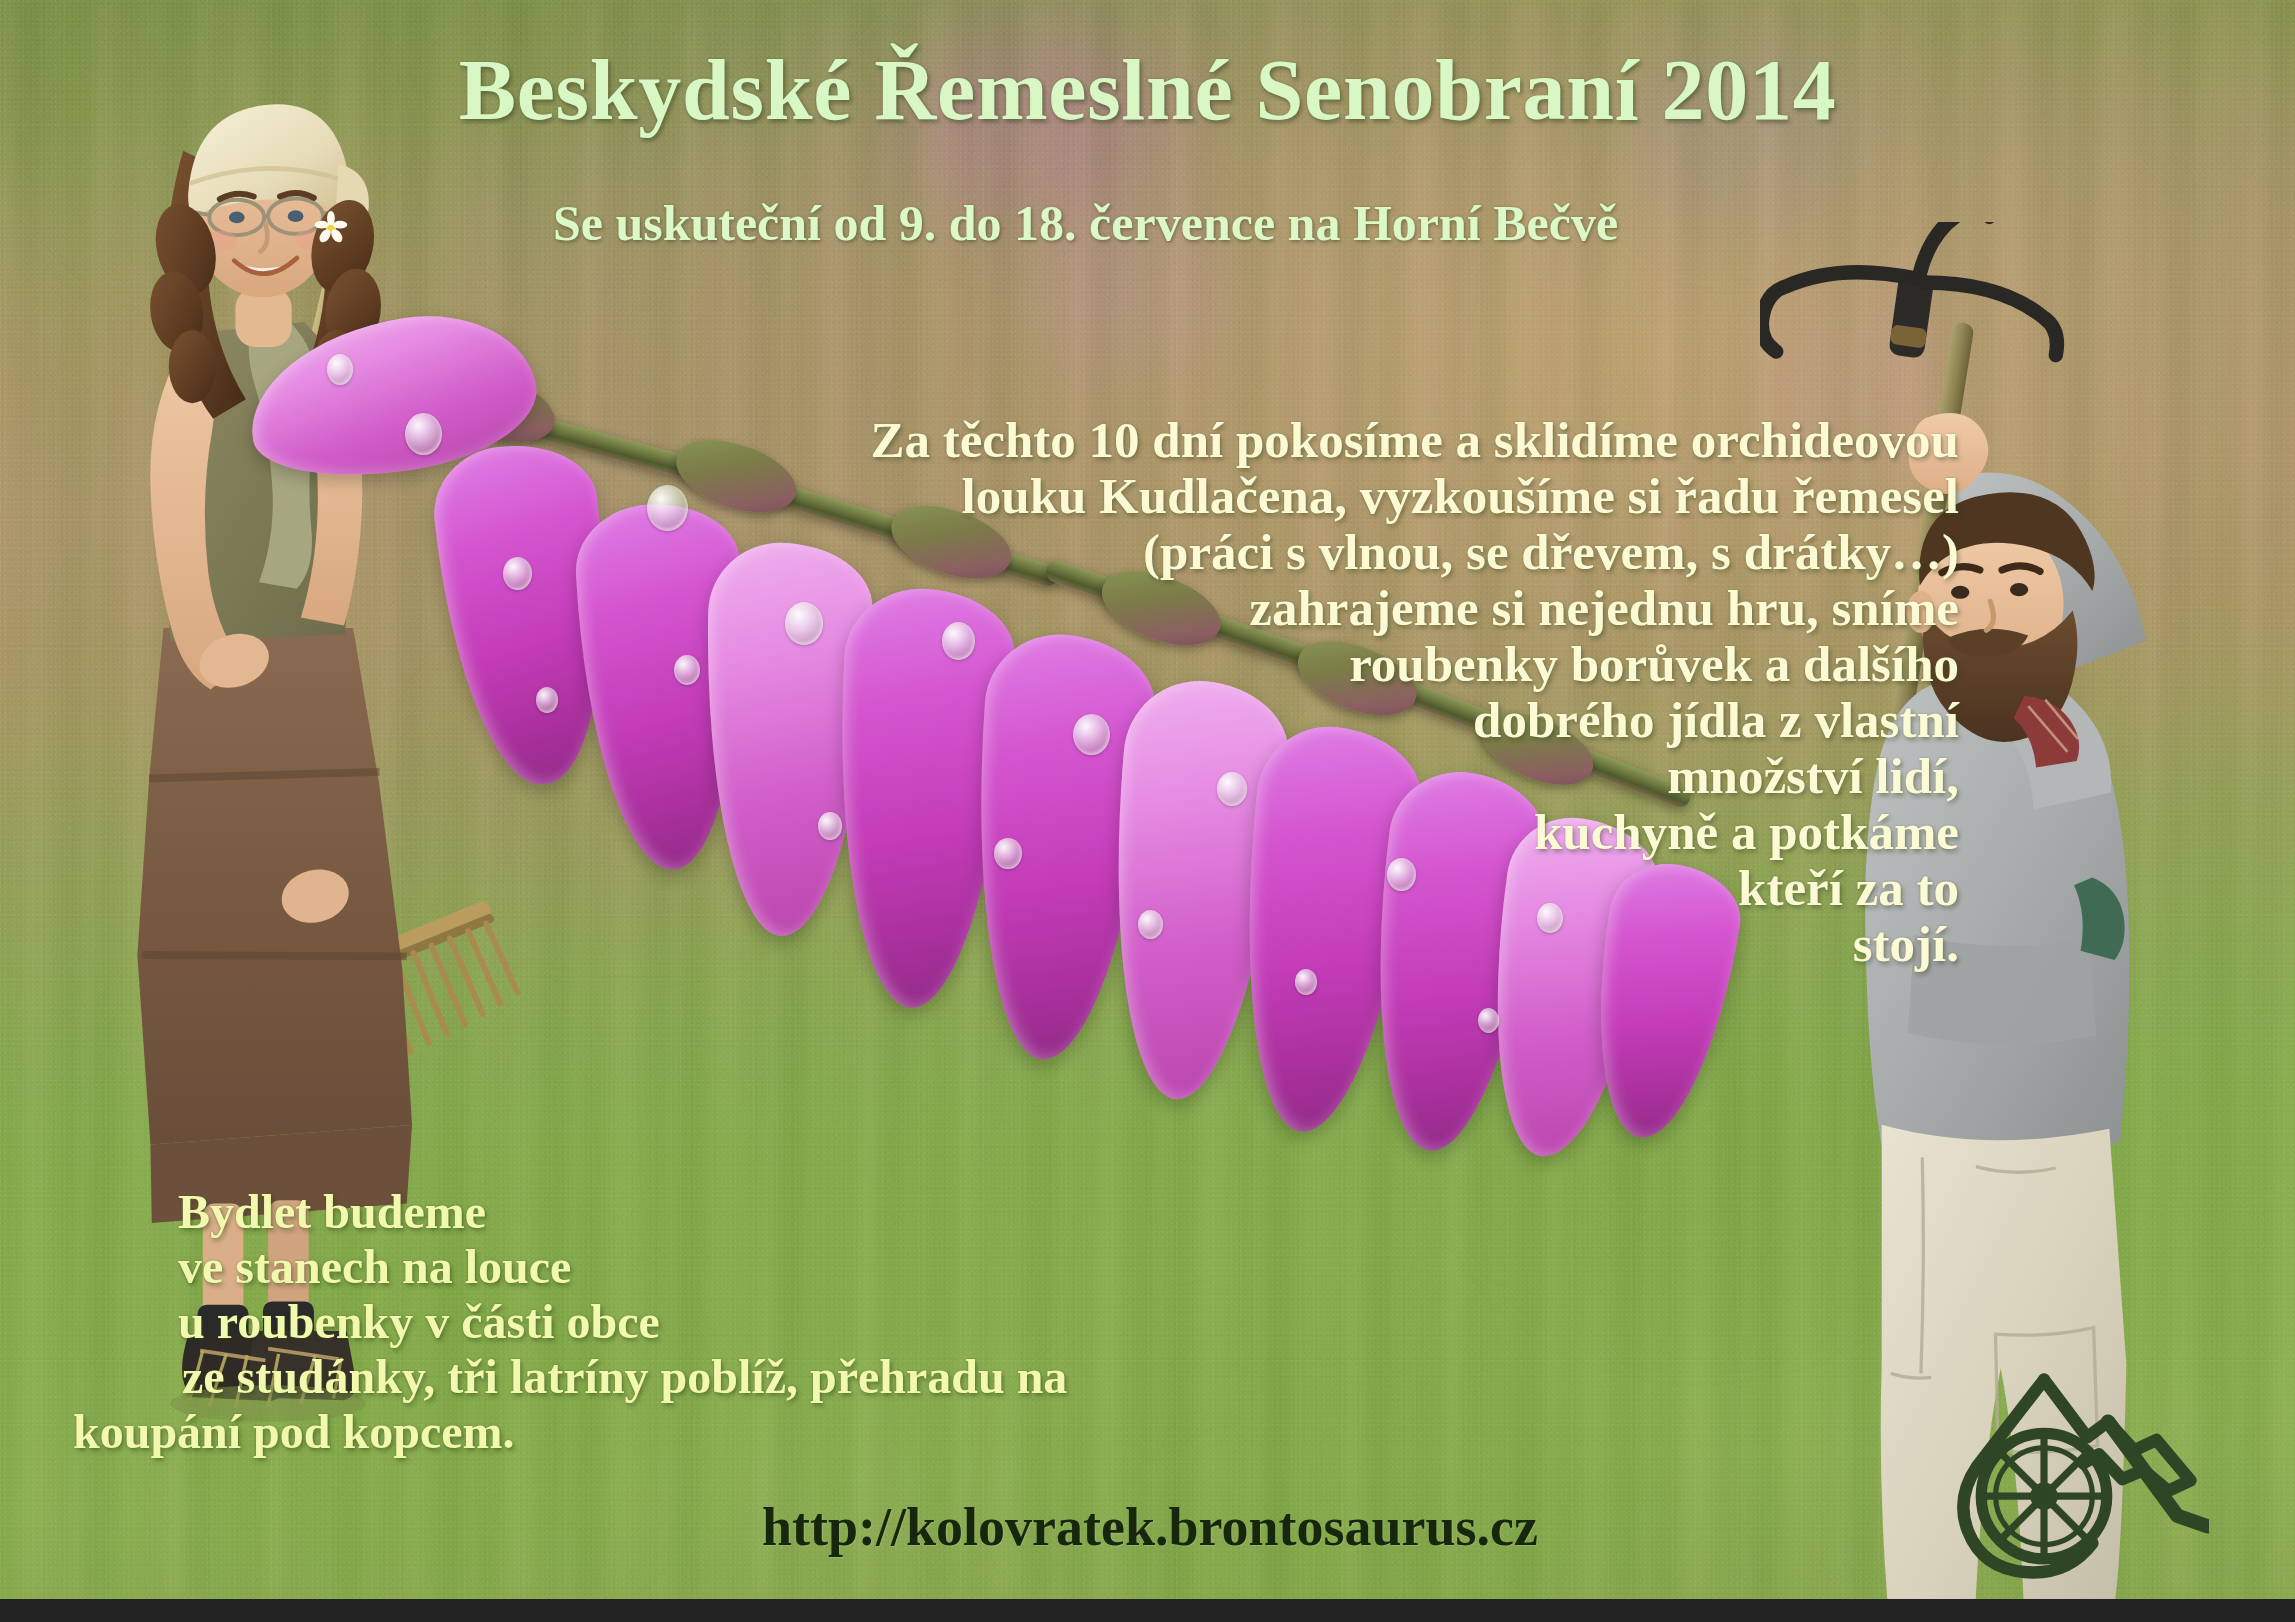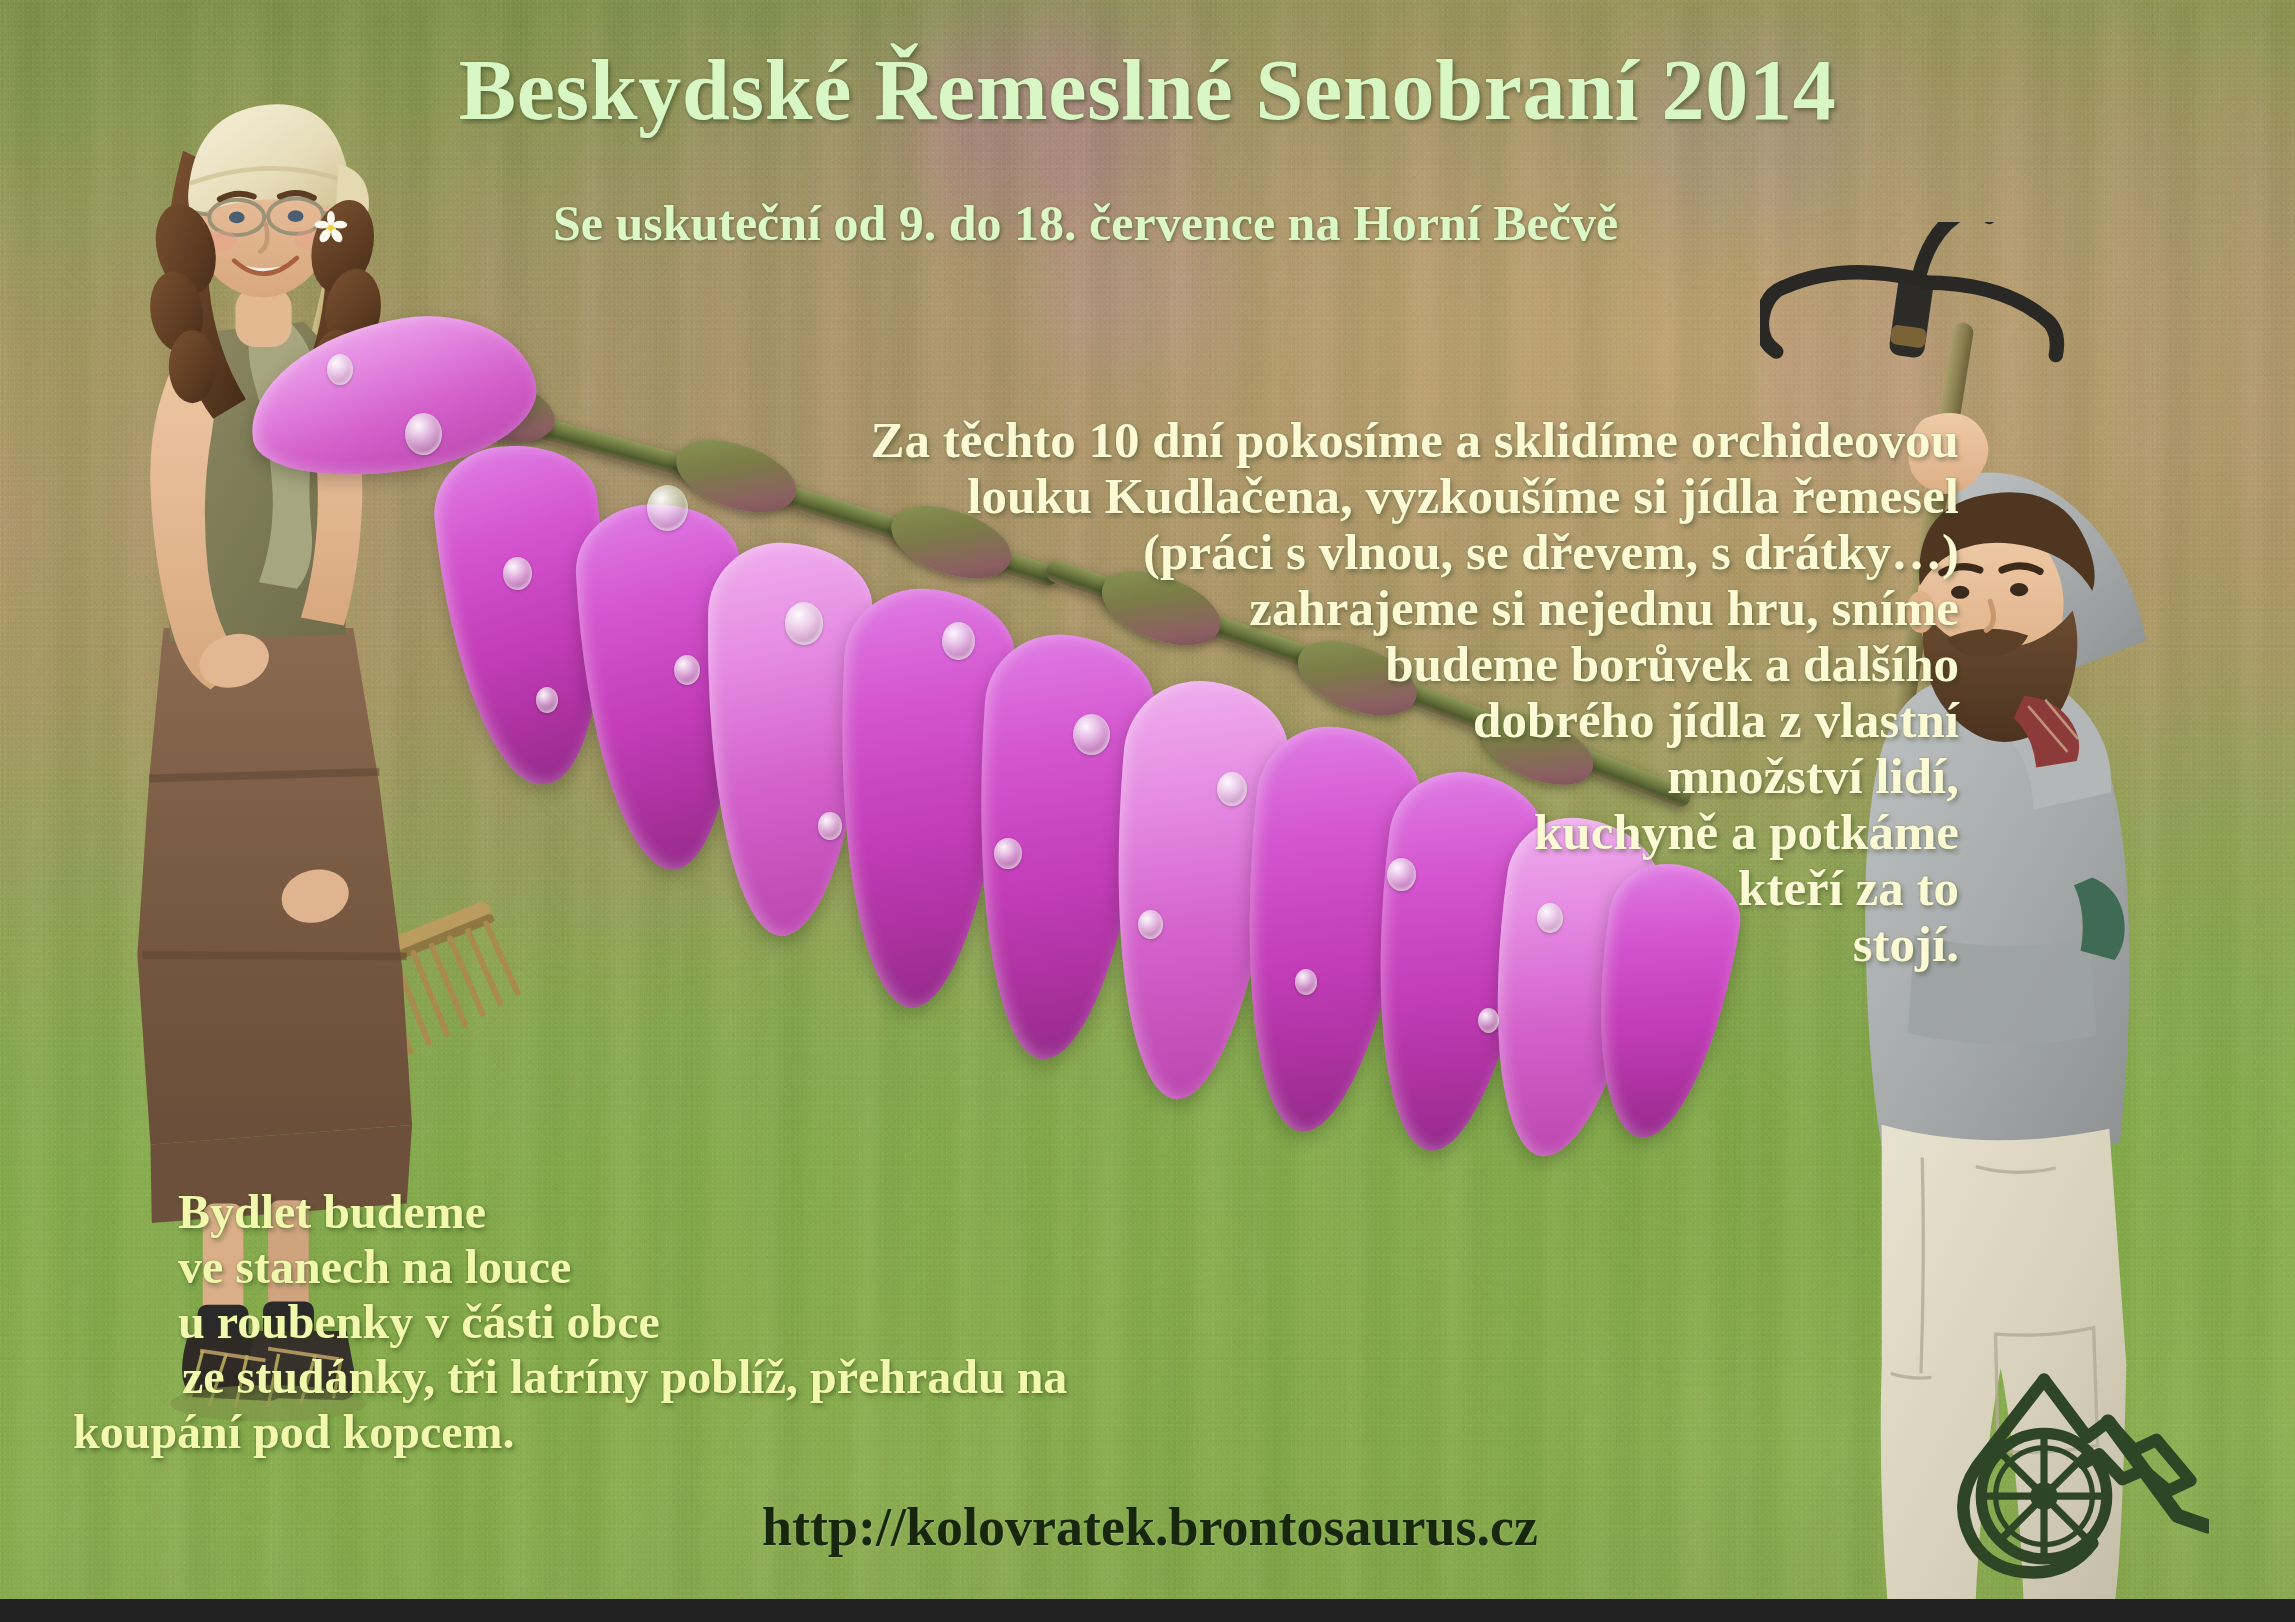--- a/index.html
+++ b/index.html
@@ -461,24 +461,24 @@
         <path d="M200 1760 q30 10 62 6"></path>
       </g>
     </svg>
   </div>
 
   <div class="title">Beskydské Řemeslné Senobraní 2014</div>
   <div class="subtitle">Se uskuteční od 9. do 18. července na Horní Bečvě</div>
 
   <div class="body-par">
     <span class="ln">Za těchto 10 dní pokosíme a sklidíme orchideovou</span>
-    <span class="ln">louku Kudlačena, vyzkoušíme si jídla řemesel</span>
+    <span class="ln">louku Kudlačena, vyzkoušíme si řadu řemesel</span>
     <span class="ln">(práci s vlnou, se dřevem, s drátky…)</span>
     <span class="ln">zahrajeme si nejednu hru, sníme</span>
-    <span class="ln">budeme borůvek a dalšího</span>
+    <span class="ln">roubenky borůvek a dalšího</span>
     <span class="ln">dobrého jídla z vlastní</span>
     <span class="ln">množství lidí,</span>
     <span class="ln">kuchyně a potkáme</span>
     <span class="ln">kteří za to</span>
     <span class="ln">stojí.</span>
   </div>
 
   <div class="lodging">
     <span class="ln i1">Bydlet budeme</span>
     <span class="ln i2">ve stanech na louce</span>

